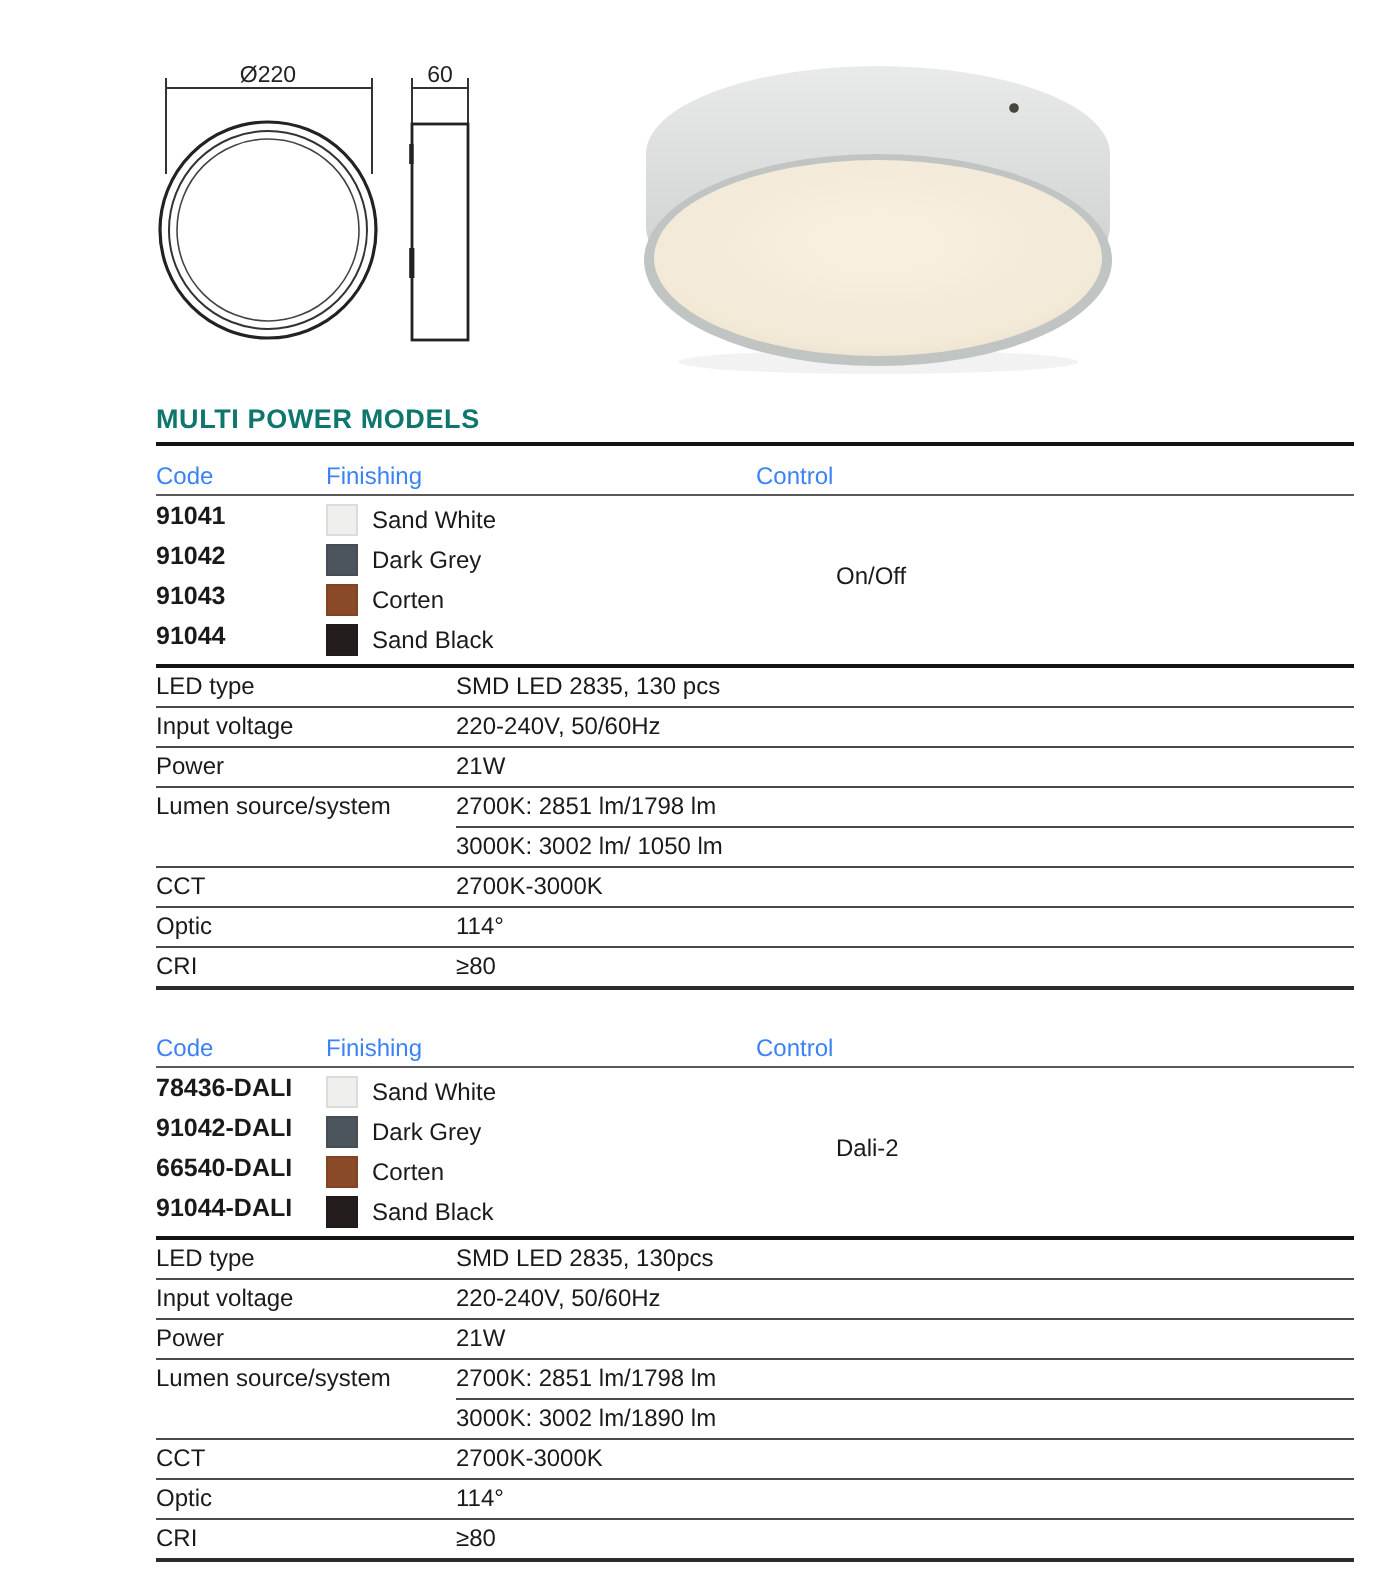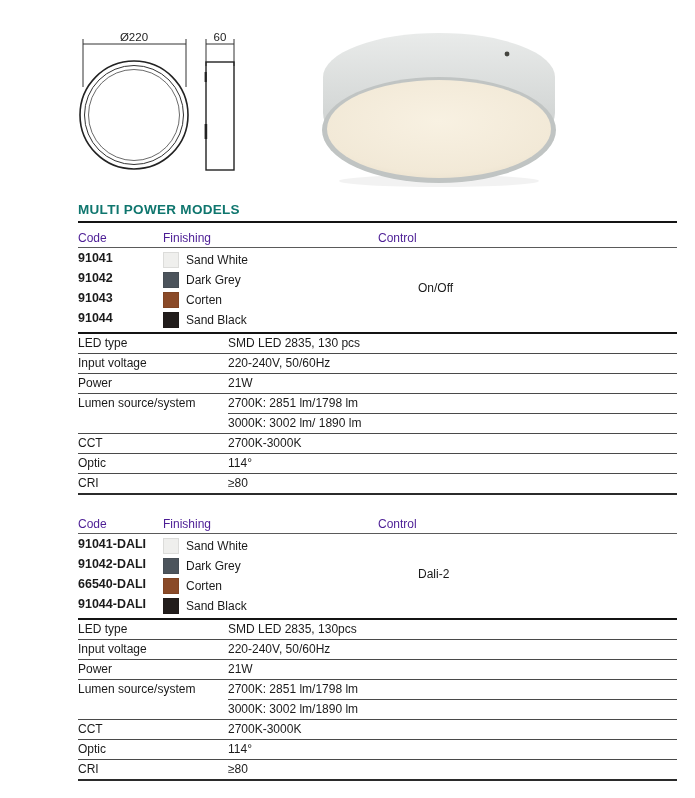--- a/index.html
+++ b/index.html
@@ -18,21 +18,21 @@
   .sec-title{
     font-size:13.5px;font-weight:700;letter-spacing:.3px;color:#0f766e;
     padding-bottom:4px;border-bottom:2px solid #141414;
   }
 
   .model-grid{
     display:grid;grid-template-columns:85px 215px 1fr;
     border-bottom:2px solid #141414;padding-bottom:4px;
   }
   .mg-head{
-    font-size:12px;color:#4c1d95;padding-top:8px;padding-bottom:2px;
+    font-size:12px;color:#3b82f6;padding-top:8px;padding-bottom:2px;
     border-bottom:1px solid #5a5a5a;
   }
   .mg-code{font-size:12.5px;font-weight:700;height:19px;line-height:19px;padding-top:1px;}
   .mg-finish{display:flex;align-items:flex-end;gap:7px;height:19px;padding-top:1px;}
   .swatch{width:16px;height:16px;flex:0 0 16px;border:1px solid rgba(0,0,0,.08);box-sizing:border-box;}
   .mg-finish-label{font-size:12px;line-height:16px;}
   .mg-control{
     grid-column:3;grid-row:2 / span 4;display:flex;align-items:center;
     font-size:12px;
     margin-left:40px;
@@ -151,21 +151,21 @@
         <div class="spec-row">
           <div class="spec-cell">Power</div>
           <div class="spec-cell">21W</div>
         </div>
         <div class="spec-row">
           <div class="spec-cell no-line">Lumen source/system</div>
           <div class="spec-cell">2700K: 2851 lm/1798 lm</div>
         </div>
         <div class="spec-row">
           <div class="spec-cell"></div>
-          <div class="spec-cell">3000K: 3002 lm/ 1890 lm</div>
+          <div class="spec-cell">3000K: 3002 lm/ 1050 lm</div>
         </div>
         <div class="spec-row">
           <div class="spec-cell">CCT</div>
           <div class="spec-cell">2700K-3000K</div>
         </div>
         <div class="spec-row">
           <div class="spec-cell">Optic</div>
           <div class="spec-cell">114°</div>
         </div>
         <div class="spec-row last">
@@ -175,21 +175,21 @@
       </div>
     </div>
 
     <div class="section">
 
       <div class="model-grid">
         <div class="mg-head">Code</div>
         <div class="mg-head">Finishing</div>
         <div class="mg-head">Control</div>
 
-        <div class="mg-code">91041-DALI</div>
+        <div class="mg-code">78436-DALI</div>
         <div class="mg-finish">
           <span class="swatch" style="background: rgb(239, 239, 237);"></span>
           <span class="mg-finish-label">Sand White</span>
         </div>
         <div class="mg-control">Dali-2</div>
 
         <div class="mg-code">91042-DALI</div>
         <div class="mg-finish">
           <span class="swatch" style="background: rgb(76, 84, 92);"></span>
           <span class="mg-finish-label">Dark Grey</span>

